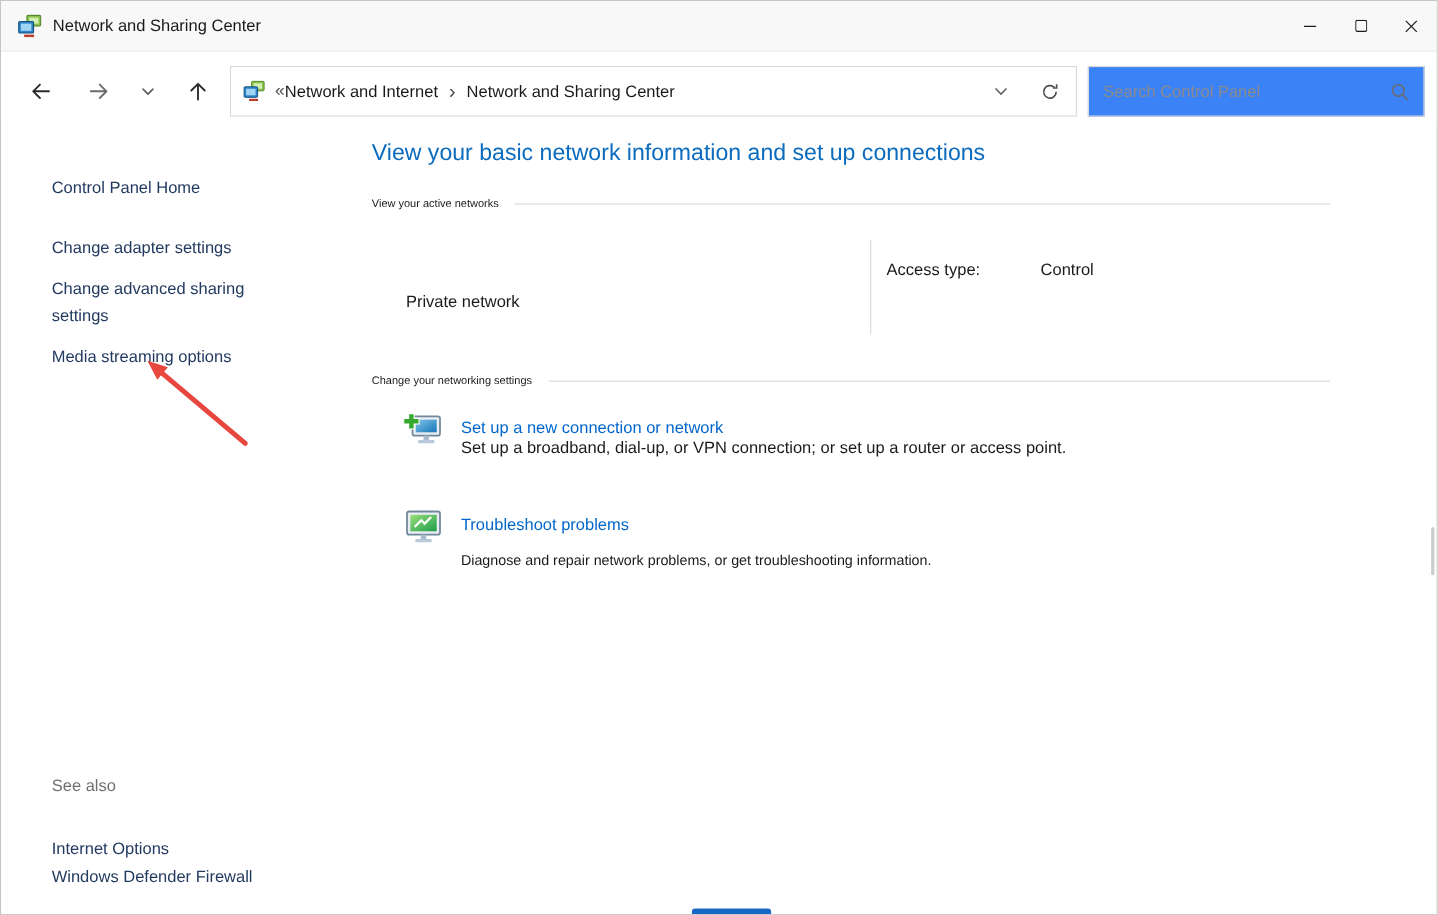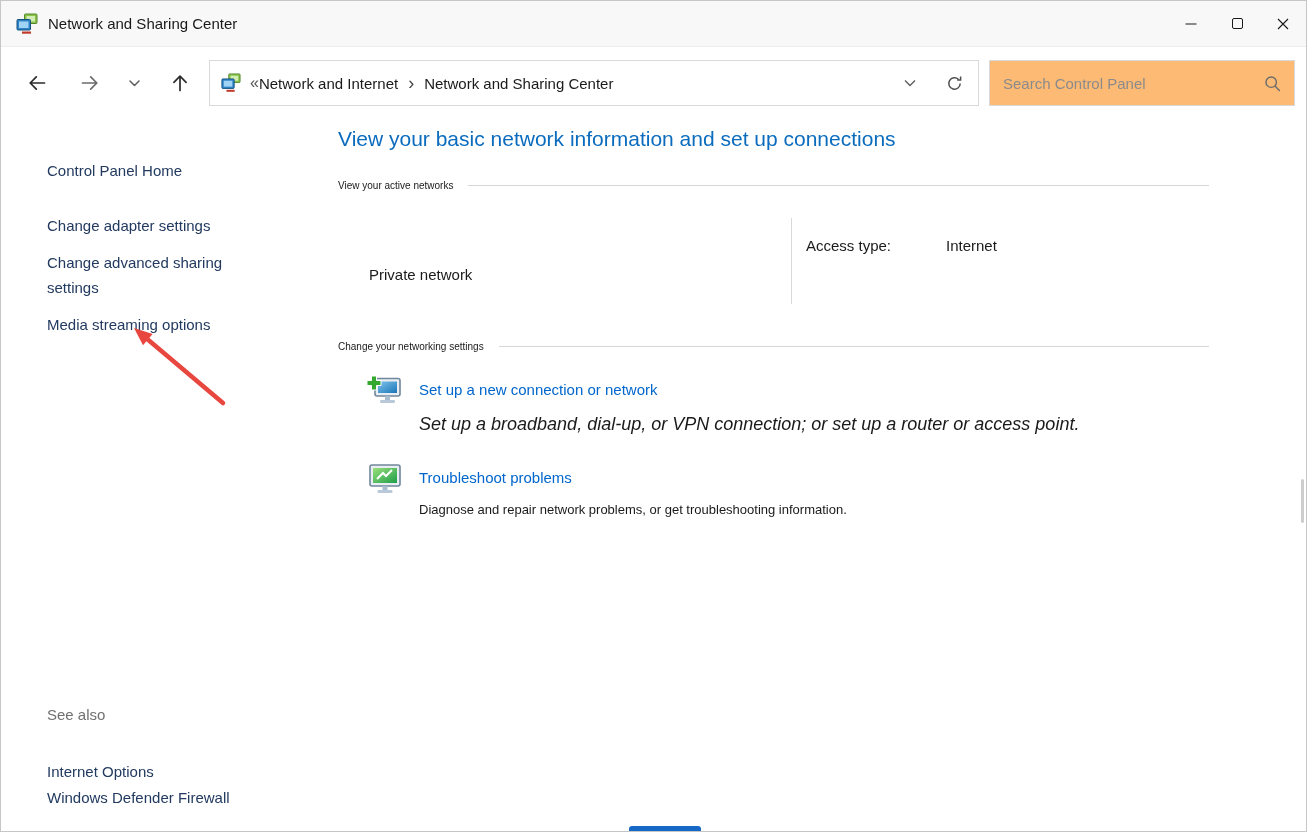--- a/index.html
+++ b/index.html
@@ -32,21 +32,21 @@
     border:1px solid #d9d9d9; display:flex; align-items:center; font-size:15px; background:#fff; }
   .crumb-icon { margin-left:11px; }
   .crumb-overflow { margin-left:9px; color:#555; font-size:16px; }
   .crumb { color:#1a1a1a; }
   .crumb-sep { margin:0 10px; color:#444; font-size:18px; line-height:1; }
   .crumb-spacer { flex:1; }
   .crumb-dd { margin-right:30px; }
   .crumb-refresh { margin-right:15px; }
 
   .searchbox { position:absolute; left:988px; top:12px; width:306px; height:46px;
-    border:1px solid #d9d9d9; display:flex; align-items:center; padding:0 13px; background:#fdba74; }
+    border:1px solid #d9d9d9; display:flex; align-items:center; padding:0 13px; background:#3b82f6; }
   .searchbox input { flex:1; border:none; outline:none; font-size:15px;
     font-family:inherit; color:#1a1a1a; background:transparent; }
   .searchbox input::placeholder { color:#8b8b8b; opacity:1; }
 
   
   .sb-link { position:absolute; left:46px; font-size:15px; color:#223a5f; line-height:25px; cursor:pointer;margin-top:16px; }
   .sb-home     { top:141px; }
   .sb-adapter  { top:196px; }
   .sb-advanced { top:233px; width:212px; }
   .sb-media    { top:295px; }
@@ -69,21 +69,21 @@
   .net-info { position:absolute; left:805px; top:229px; font-size:15px; }
   .net-row  { display:flex; height:30px; align-items:center; }
   .net-label { width:140px; }
   .net-value { position:relative; display:flex; align-items:center; }
   .wifi-icon { position:absolute; left:-27px; top:1px; }
 
   .link { color:#0066cc; cursor:pointer; text-decoration:none; }
 
   .item-icon-1 { position:absolute; left:365px; top:374px; }
   .item-link-1 { position:absolute; left:418px; top:380px; font-size:15px; }
-  .item-desc-1 { position:absolute; left:418px; top:413px; font-size:18px;font-style:italic; }
+  .item-desc-1 { position:absolute; left:418px; top:398px; font-size:15px; }
   .item-icon-2 { position:absolute; left:367px; top:462px; }
   .item-link-2 { position:absolute; left:418px; top:468px; font-size:15px; }
   .item-desc-2 { position:absolute; left:418px; top:501px; font-size:13px; }
 
   .annotation-arrow { position:absolute; left:118px; top:315px; }
 
   .scroll-hint { position:absolute; right:2px; top:478px; width:3px; height:44px;
     background:#cdcdcd; border-radius:2px; }
   .task-peek { position:absolute; left:628px; bottom:0; width:72px; height:5px;
     background:#1668c6; border-radius:3px 3px 0 0; }
@@ -211,21 +211,21 @@
   <span>View your active networks</span>
   <span class="rule"></span>
 </div>
 
 <div class="network-name">Private network</div>
 <div class="net-divider"></div>
 
 <div class="net-info">
   <div class="net-row">
     <span class="net-label">Access type:</span>
-    <span class="net-value">Internet</span>
+    <span class="net-value">Control</span>
   </div>
 </div>
 
 <div class="section sec-settings">
   <span>Change your networking settings</span>
   <span class="rule"></span>
 </div>
 
 <span class="item-icon-1">
   <svg width="36" height="33" viewBox="0 0 36 33">

